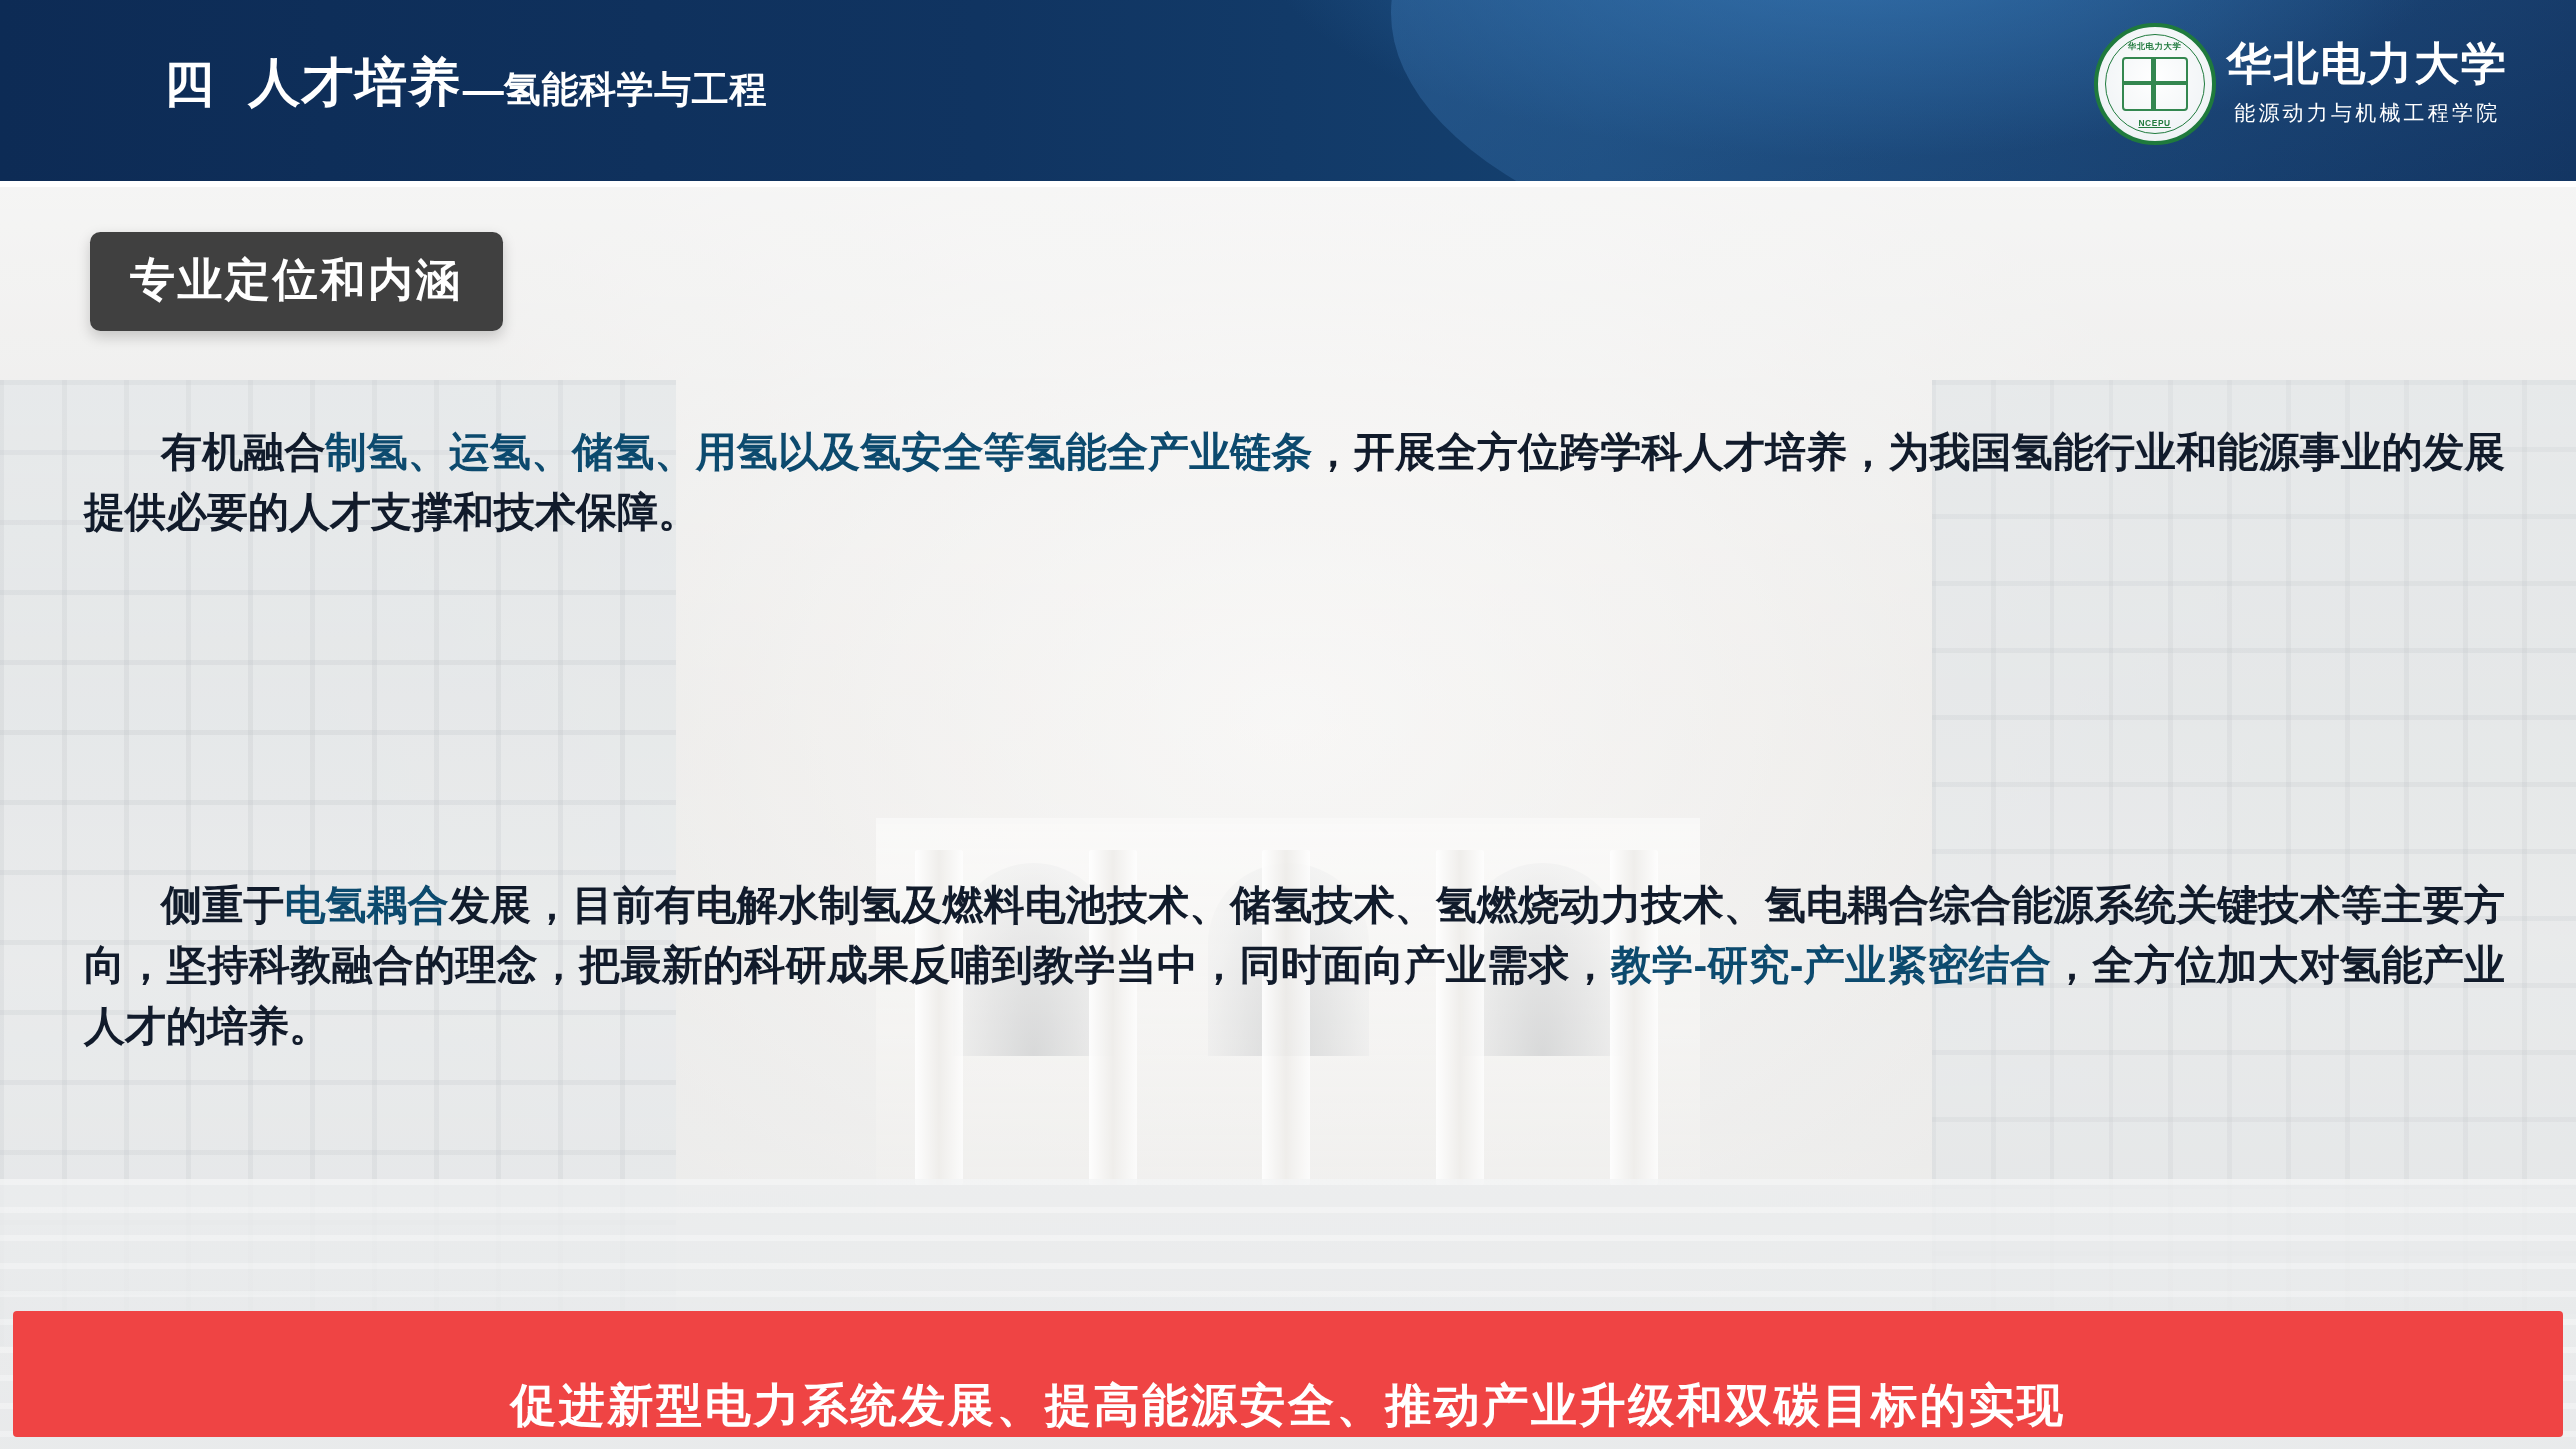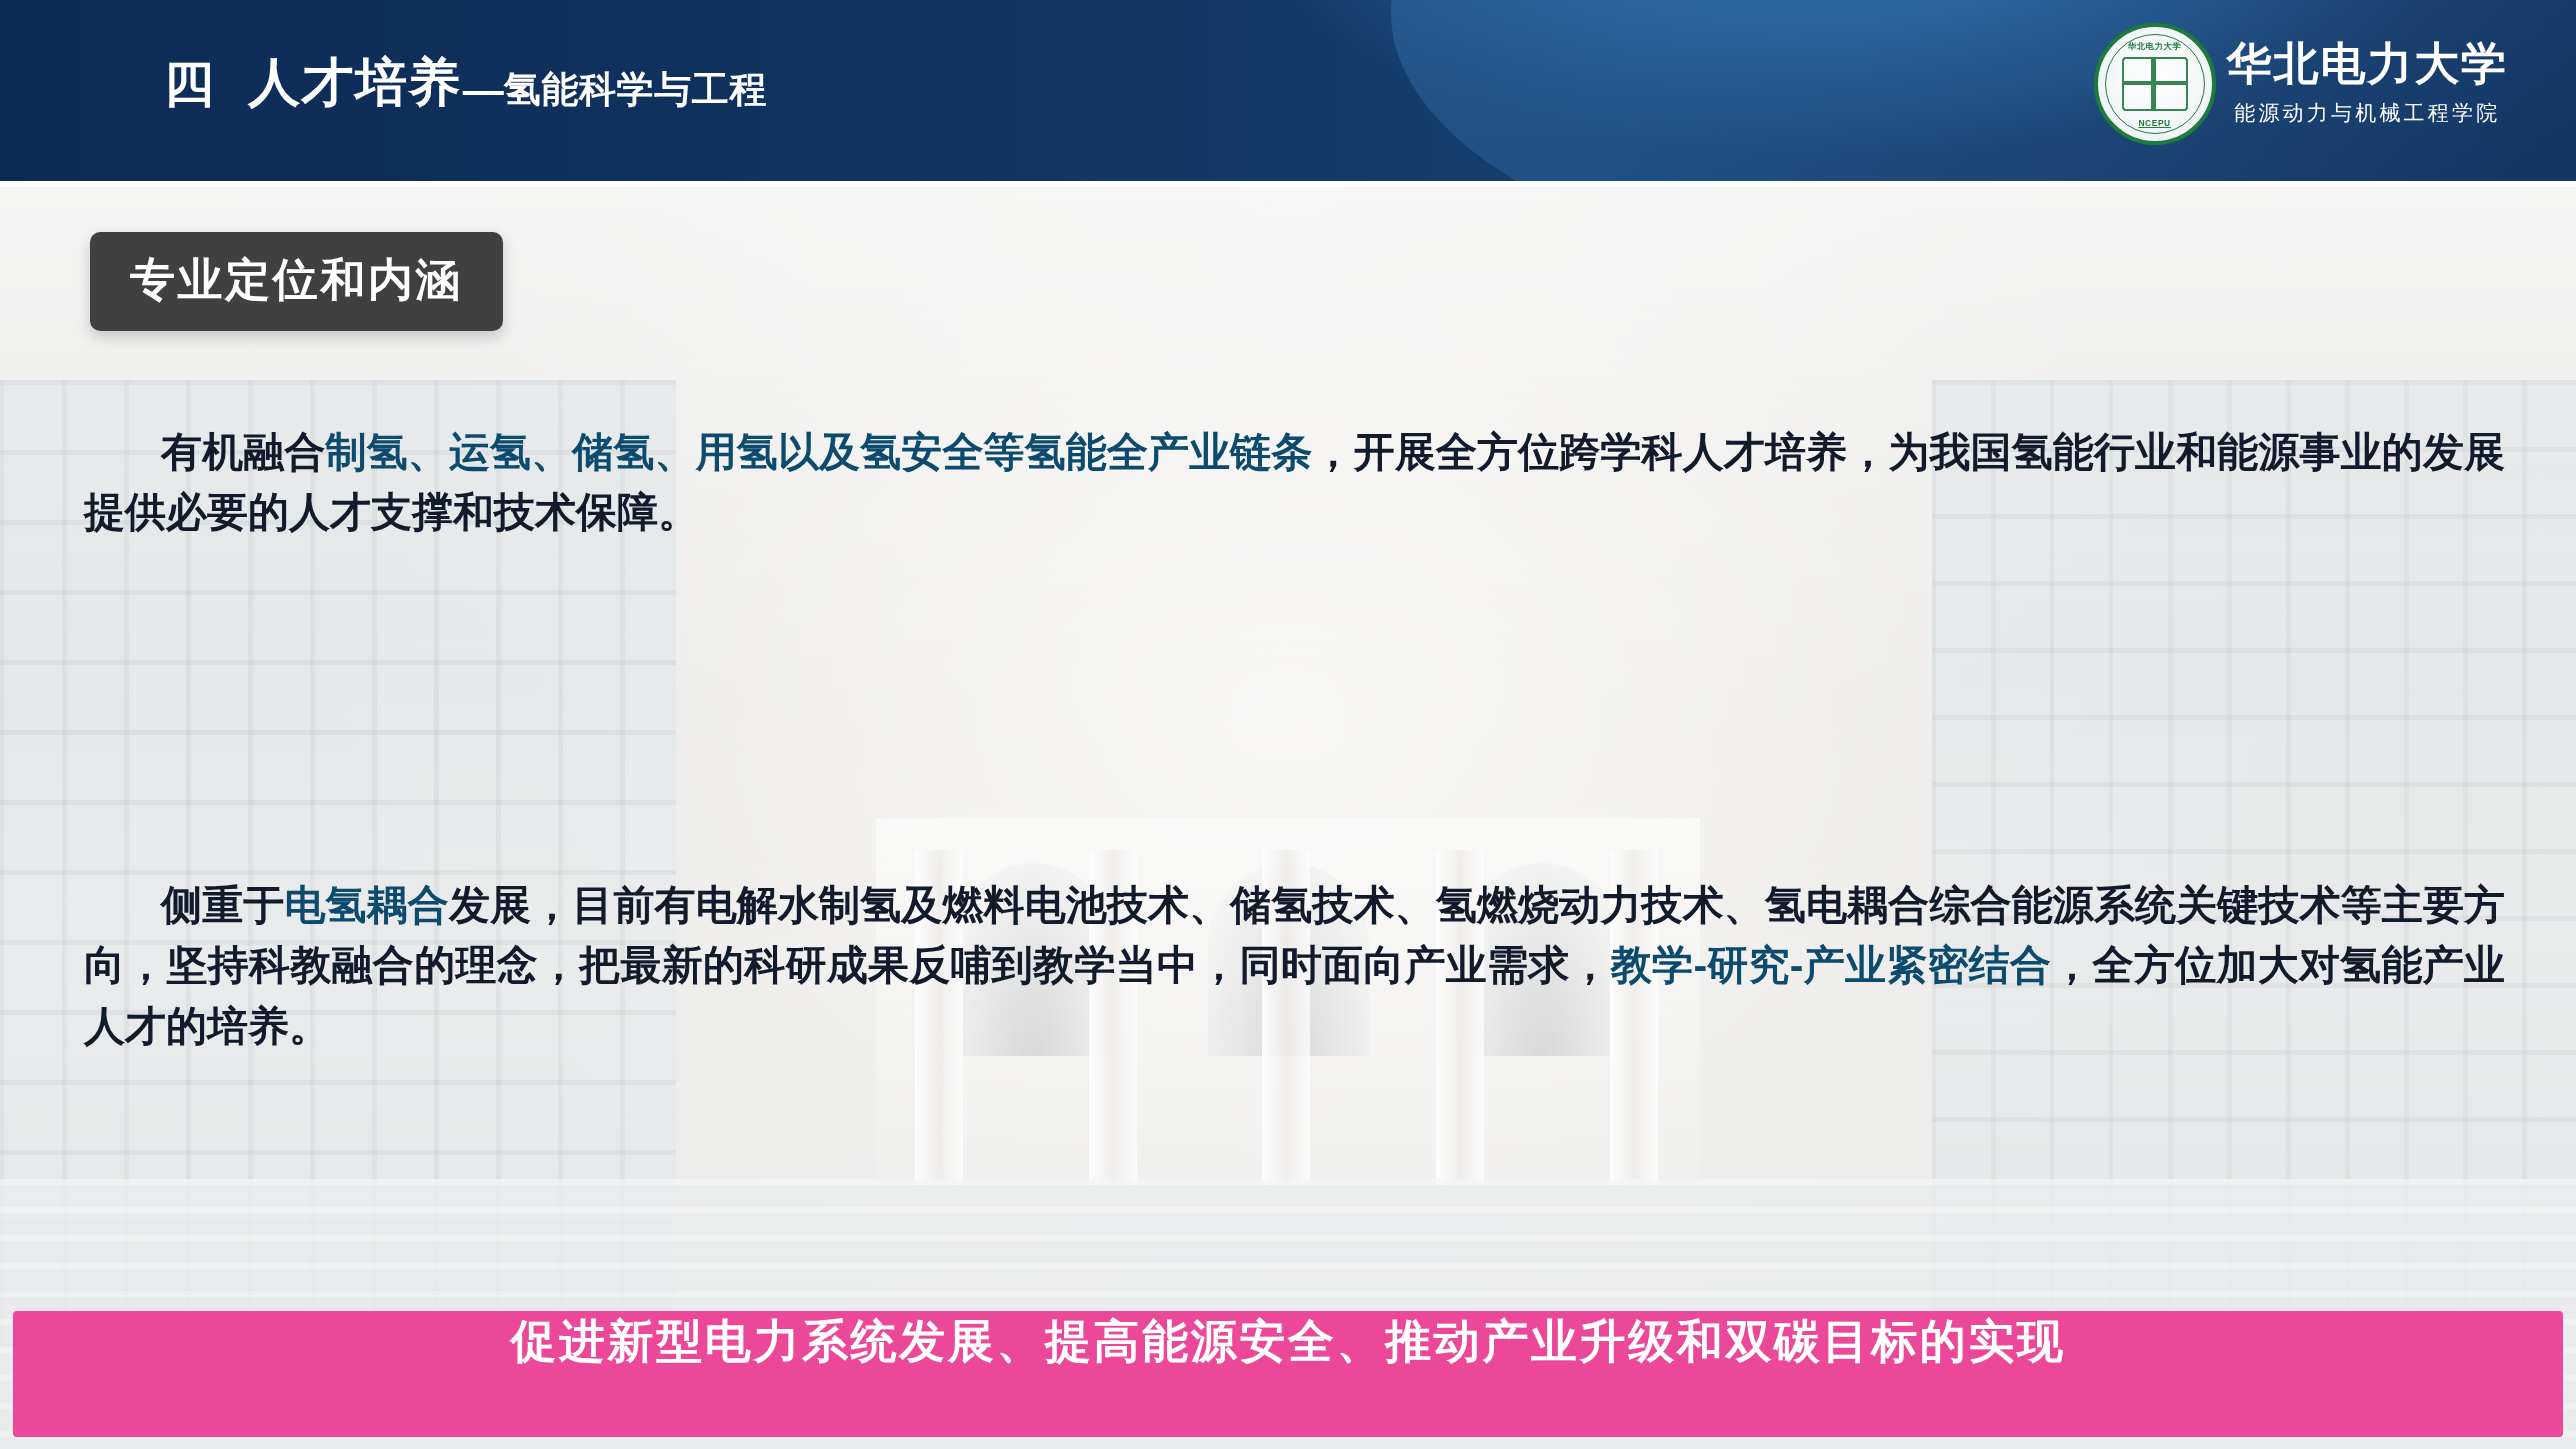--- a/index.html
+++ b/index.html
@@ -287,24 +287,24 @@
     margin-top: 36px;
   }
 
   
   .footer {
     position: absolute;
     left: 13px;
     bottom: 11.6px;
     width: 2550px;
     height: 126px;
-    background: #ec4899;
+    background: #ef4444;
     border-radius: 3.9px;
     display: flex;
-    align-items: flex-start;
+    align-items: flex-end;
     justify-content: center;
   }
   .footer-text {
     color: #ffffff;
     font-size: 46px;
     font-weight: bold;
     letter-spacing: 2.6px;
     white-space: nowrap;
   }
 </style>

